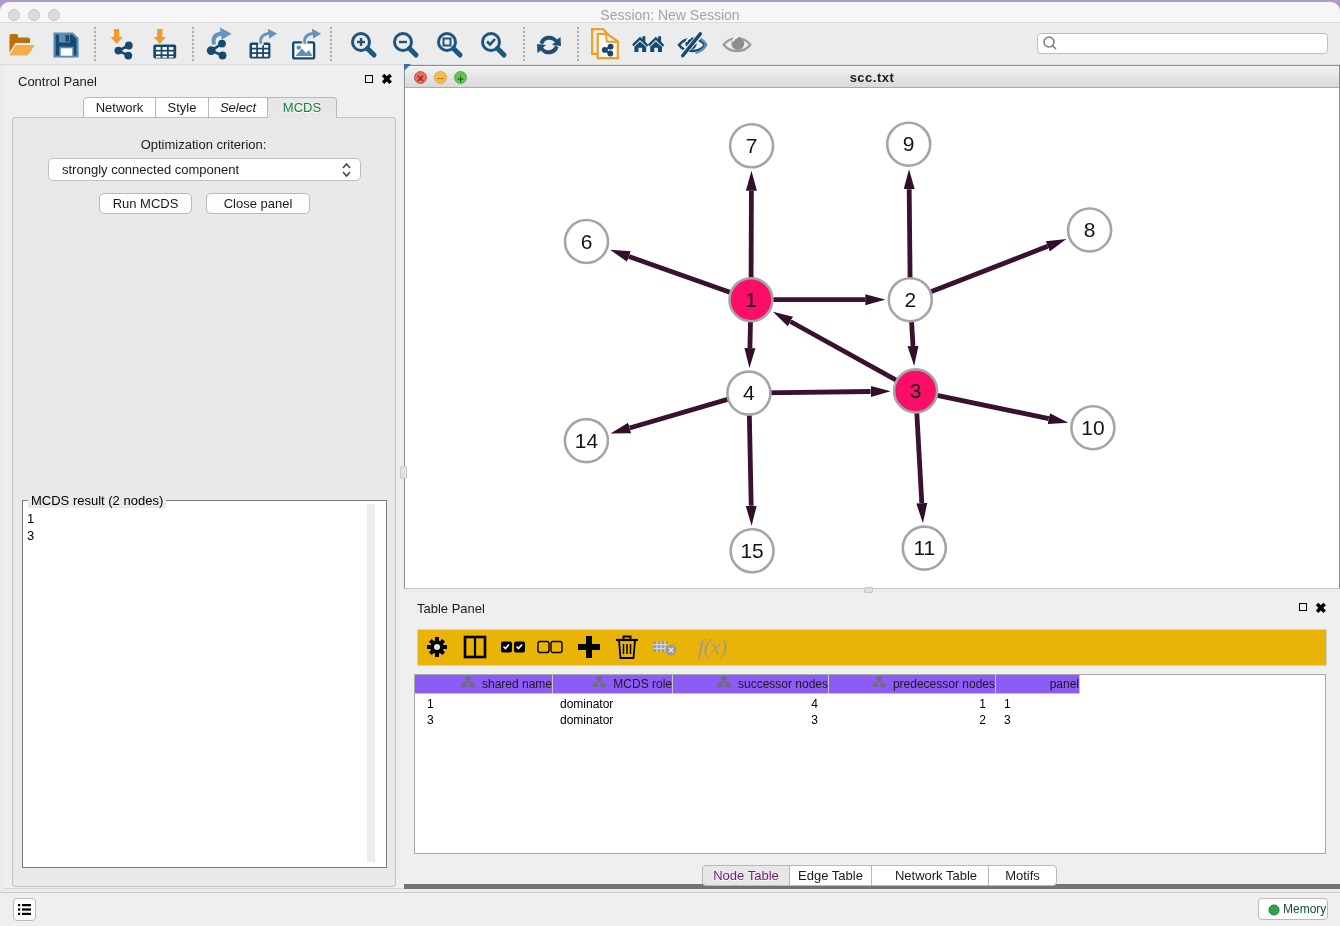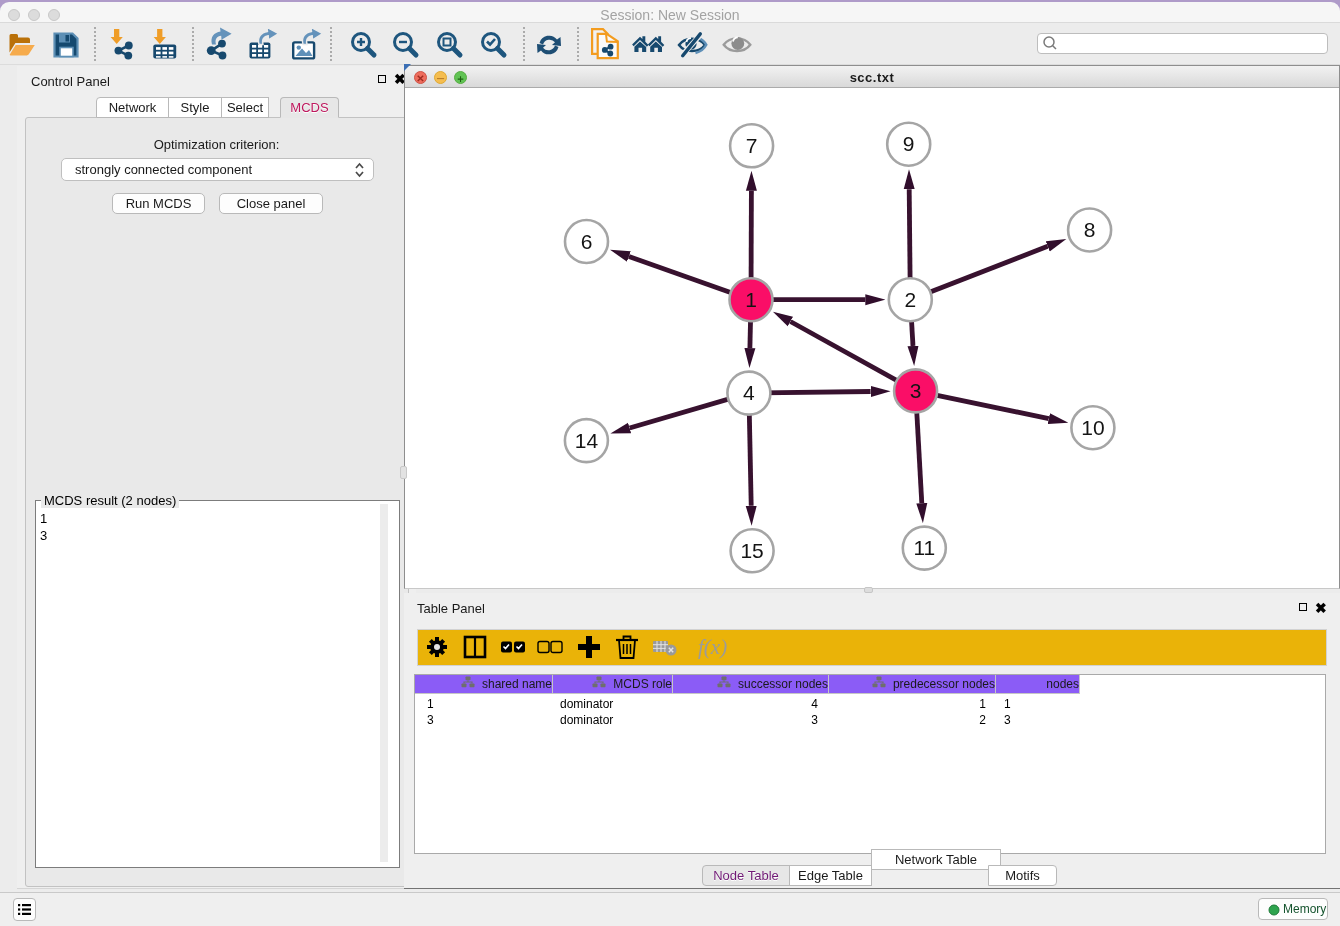--- a/index.html
+++ b/index.html
@@ -18,21 +18,21 @@
 
 
 #toolbar { left:0; top:23px; width:1340px; height:42px; background:#ECECEC;
   border-bottom:1px solid #DCDCDC; }
 .tbsep { position:absolute; top:4px; height:34px; width:0;
   border-left:2px dotted #ABABAB; }
 #searchbox { position:absolute; left:1037px; top:10px; width:291px; height:21px;
   background:#fff; border:1px solid #BDBDBD; border-radius:4px; }
 
 
-#cpanel { left:17px; top:66px; width:399px; height:823px; background:#EFEFEF; border-bottom:1px solid #D5D5D5; }
+#cpanel { left:4px; top:66px; width:399px; height:823px; background:#EFEFEF; border-bottom:1px solid #D5D5D5; }
 #cpanel-title { position:absolute; left:14px; top:8px; font-size:13px; color:#1a1a1a; }
 .float-ic { position:absolute; width:8px; height:8px; border:1.6px solid #000; }
 .close-x { position:absolute; font-size:14px; color:#000; font-weight:bold; }
 #cp-content { position:absolute; left:8px; top:51px; width:384px; height:770px;
   background:#E9E9E9; border:1px solid #C2C2C2; border-radius:3px; }
 .tabcap { position:absolute; height:21px; background:#fff; border:1px solid #B9B9B9;
   font-size:13px; color:#1a1a1a; text-align:center; line-height:19px; }
 #opt-label { position:absolute; left:0; width:399px; top:71px; text-align:center;
   font-size:13px; color:#1a1a1a; }
 #opt-select { position:absolute; left:44px; top:92px; width:313px; height:23px;
@@ -51,21 +51,21 @@
 #netwin { left:404px; top:65px; width:936px; height:524px; background:#fff;
   border:1px solid #8E8E8E; border-bottom:1px solid #C8C8C8; }
 #netbar { position:absolute; left:0; top:0; width:934px; height:22px;
   background:linear-gradient(#F2F2F2,#D9D9D9); border-bottom:1px solid #ABABAB; }
 #nettitle { position:absolute; left:0; right:0; top:4px; text-align:center;
   font-size:13px; color:#1a1a1a; font-weight:bold; letter-spacing:0.5px; }
 .mac { position:absolute; top:4.5px; width:13px; height:13px; border-radius:50%;
   text-align:center; line-height:13px; font-size:10px; font-weight:bold; }
 
 
-#tpanel { left:404px; top:593px; width:936px; height:296px; background:#EFEFEF; border-bottom:1px solid #737373;text-decoration:underline; }
+#tpanel { left:404px; top:593px; width:936px; height:296px; background:#EFEFEF; border-bottom:5px solid #737373;text-decoration:underline; }
 #tp-title { position:absolute; left:13px; top:8px; font-size:13px; color:#1a1a1a; }
 #tp-toolbar { position:absolute; left:13px; top:36px; width:910px; height:37px;
   background:#eab308; border:1px solid #D2D2D2; }
 #tp-table { position:absolute; left:10px; top:81px; width:912px; height:180px;
   background:#fff; border:1px solid #A9A9A9; }
 .th { position:absolute; top:0; height:19px; background:#8b5cf6;
   border-right:1px solid #C6C6C6; border-bottom:1px solid #C6C6C6;
   font-size:12px; color:#1a1a1a; text-align:right; line-height:19px; }
 .td { position:absolute; font-size:12px; color:#000; height:16px; line-height:16px; }
 
@@ -242,22 +242,22 @@
       </svg></div>
 </div>
 
 <div class="abs" id="cpanel">
   <div id="cpanel-title">Control Panel</div>
   <div class="float-ic" style="left:361px; top:9px;"></div>
   <div class="close-x" style="left:377px; top:5px;">✖</div>
   <div id="cp-content"></div>
   <div class="tabcap" style="left:79px; top:31px; width:73px; border-radius:4px 0 0 0;">Network</div>
   <div class="tabcap" style="left:151px; top:31px; width:54px;">Style</div>
-  <div class="tabcap" style="left:204px; top:31px; width:48px;">Select</div>
-  <div class="tabcap" style="left:263px; top:31px; width:59px; background:#E7E7E7; border-radius:4px 4px 0 0; color:#be185d; text-shadow:0 1px 0 #fff; border-bottom-color:#E7E7E7;">MCDS</div>
+  <div class="tabcap" style="left:204px; top:31px; width:60px;font-style:italic;">Select</div>
+  <div class="tabcap" style="left:263px; top:31px; width:70px; background:#E7E7E7; border-radius:4px 4px 0 0; color:#15803d; text-shadow:0 1px 0 #fff; border-bottom-color:#E7E7E7;">MCDS</div>
   <div id="opt-label">Optimization criterion:</div>
   <div id="opt-select">strongly connected component<svg width="11" height="16" viewBox="0 0 11 16" style="position:absolute;right:8px;top:3px;">
         <path d="M2,6 L5.5,2 L9,6 M2,10 L5.5,14 L9,10" fill="none" stroke="#4a4a4a" stroke-width="1.7"></path>
       </svg></div>
   <div class="btn" style="left:95px; top:127px; width:93px;">Run MCDS</div>
   <div class="btn" style="left:202px; top:127px; width:104px;">Close panel</div>
   <div id="mcds-box">
       <div id="mcds-scroll"></div>
     </div>
   <div id="mcds-legend">MCDS result (2 nodes)</div>
@@ -391,35 +391,35 @@
           <rect x="0.5" y="7.5" width="5" height="3.8" rx="0.8" fill="#6E6E6E"></rect>
           <rect x="8.5" y="7.5" width="5" height="3.8" rx="0.8" fill="#6E6E6E"></rect>
           <path d="M7,4.3 V6 M3,7.5 V6 H11 V7.5" stroke="#6E6E6E" fill="none" stroke-width="1.1"></path>
         </svg>successor nodes</div>
     <div class="th" style="left:414px; width:167px;"><svg width="14" height="12" viewBox="0 0 14 12" style="margin-right:7px;">
           <rect x="4.5" y="0.5" width="5" height="3.8" rx="0.8" fill="#6E6E6E"></rect>
           <rect x="0.5" y="7.5" width="5" height="3.8" rx="0.8" fill="#6E6E6E"></rect>
           <rect x="8.5" y="7.5" width="5" height="3.8" rx="0.8" fill="#6E6E6E"></rect>
           <path d="M7,4.3 V6 M3,7.5 V6 H11 V7.5" stroke="#6E6E6E" fill="none" stroke-width="1.1"></path>
         </svg>predecessor nodes</div>
-    <div class="th" style="left:581px; width:84px;">nodes</div>
+    <div class="th" style="left:581px; width:84px;">panel</div>
     <div class="td" style="left:12px; top:21px;">1</div>
     <div class="td" style="left:145px; top:21px;">dominator</div>
     <div class="td" style="left:340px; top:21px; width:63px; text-align:right;">4</div>
     <div class="td" style="left:500px; top:21px; width:71px; text-align:right;">1</div>
     <div class="td" style="left:589px; top:21px;">1</div>
     <div class="td" style="left:12px; top:37px;">3</div>
     <div class="td" style="left:145px; top:37px;">dominator</div>
     <div class="td" style="left:340px; top:37px; width:63px; text-align:right;">3</div>
     <div class="td" style="left:500px; top:37px; width:71px; text-align:right;">2</div>
     <div class="td" style="left:589px; top:37px;">3</div>
   </div>
   <div class="tabcap" style="left:298px; top:272px; width:88px; background:#E7E7E7; color:#701a75; text-shadow:0 1px 0 #fff; border-radius:4px 0 0 4px;">Node Table</div>
   <div class="tabcap" style="left:385px; top:272px; width:83px;">Edge Table</div>
-  <div class="tabcap" style="left:467px; top:256px; width:130px;">Network Table</div>
+  <div class="tabcap" style="left:467px; top:272px; width:130px;">Network Table</div>
   <div class="tabcap" style="left:584px; top:272px; width:69px; border-radius:0 4px 4px 0;">Motifs</div>
 </div>
 
 <div class="abs" style="left:400px; top:466px; width:7px; height:13px; background:#E2E2E2; border:1px solid #C9C9C9; border-radius:2px;"></div>
 <div class="abs" style="left:864px; top:587px; width:9px; height:6px; background:#DDD; border:1px solid #C6C6C6; border-radius:2px;"></div>
 <div class="abs" id="statusbar">
   <div id="listbtn"><svg width="21" height="21" viewBox="0 0 21 21">
         <g fill="#000">
           <rect x="4" y="5" width="2.2" height="2.2"></rect>
           <rect x="8" y="5" width="9" height="2.2"></rect>

